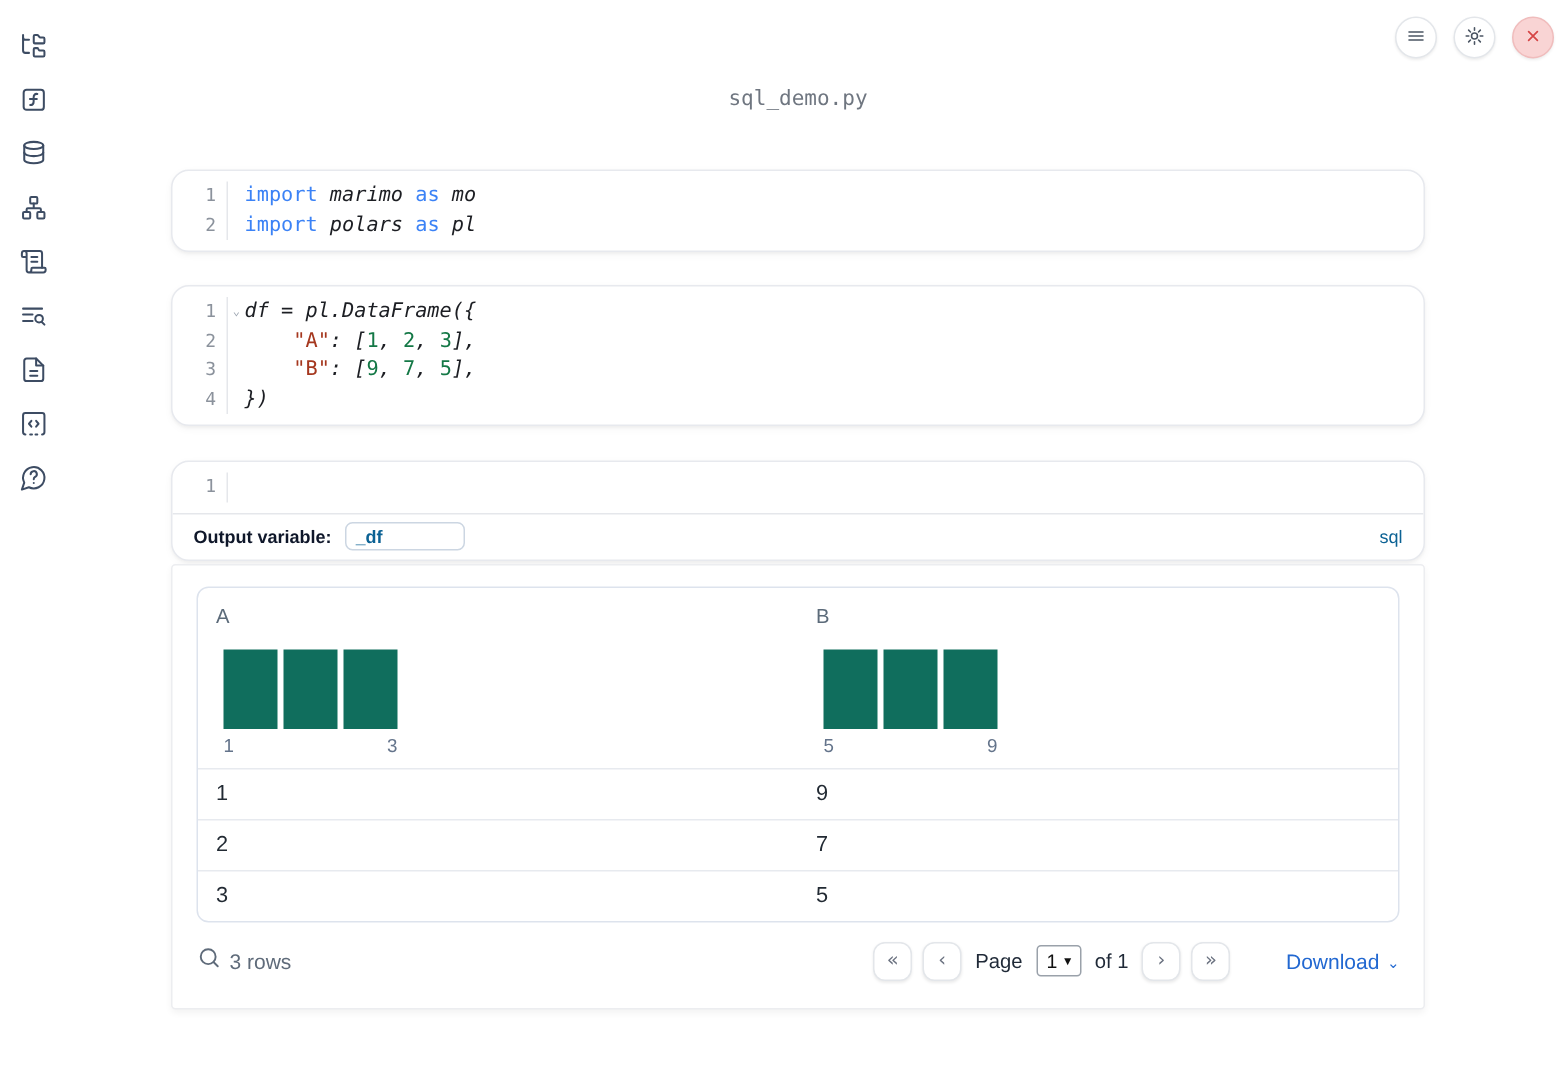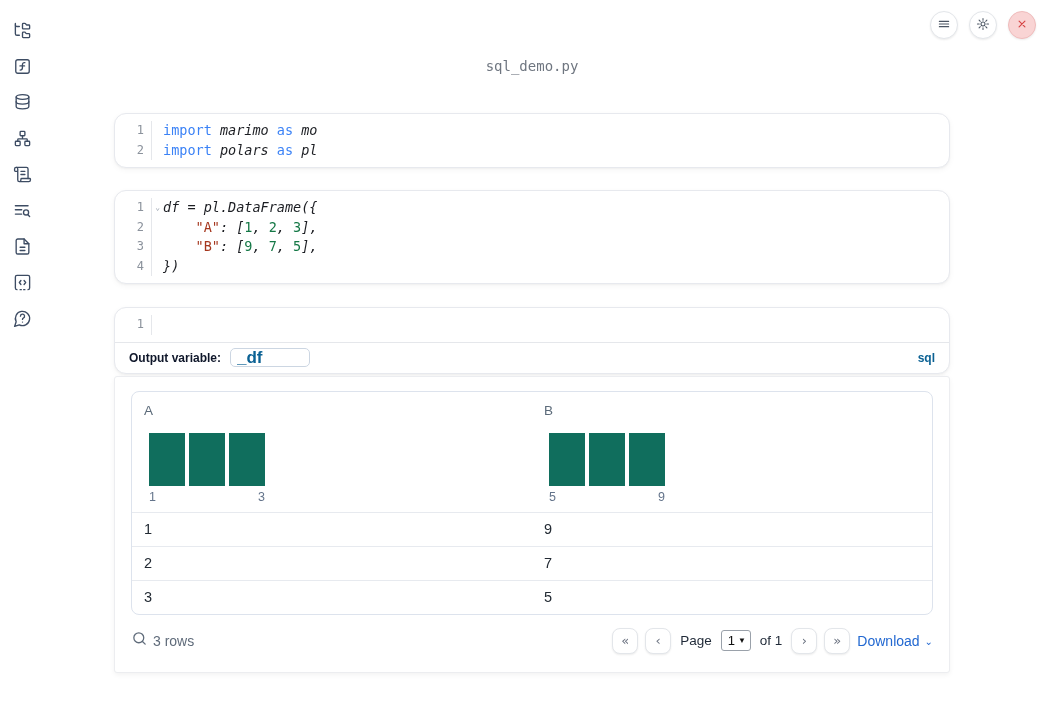--- a/index.html
+++ b/index.html
@@ -29,22 +29,22 @@
     font-family:"DejaVu Sans Mono",monospace;font-size:12px;position:relative;}
   .fold{position:absolute;right:-9px;top:0;font-size:8px;color:#9aa3af;line-height:19.5px;cursor:pointer;}
   .codearea{flex:1;padding-left:11px;}
   .cline{height:19.5px;line-height:19.5px;font-family:"DejaVu Sans Mono",monospace;font-size:13.5px;
     color:#1c1e23;white-space:pre;}
   .tok-k{color:#3b82f6;}.tok-s{color:#a5371e;}.tok-n{color:#147846;}.tok-p{color:#1c1e23;font-style:italic;}
   
   .sqlbar{display:flex;align-items:center;gap:9px;height:30px;border-top:1px solid #e5e7eb;padding:0 14px;}
   .sqlbar .ovlabel{font-size:12px;font-weight:bold;color:#0f172a;}
   .ovinput{width:66px;height:15px;border:1px solid #ccd6e2;border-radius:5px;padding:1px 6px;
-    font-family:"Liberation Sans",sans-serif;font-size:17px;font-weight:bold;color:#0c6294;outline:none;}
-  .langtag{margin-left:auto;font-size:12px;font-weight:bold;color:#0c6294;cursor:pointer;text-align:center;}
+    font-family:"Liberation Sans",sans-serif;font-size:12px;font-weight:bold;color:#0c6294;outline:none;}
+  .langtag{margin-left:auto;font-size:12px;font-weight:normal;color:#0c6294;cursor:pointer;text-align:center;}
   
   .outputbox{margin-top:2px;background:#fff;border:1px solid #ecedf0;border-radius:3px;
     box-shadow:0 2px 5px rgba(0,0,0,.05);padding-bottom:16px;}
   .tablepanel{margin:14px 16px 0;border:1px solid #dde3ed;border-radius:8px;overflow:hidden;}
   .thead{display:grid;grid-template-columns:1fr 1fr;}
   .thcell{padding:11px 12px 8px;}
   .colname{font-size:13.5px;color:#5c6b7a;cursor:pointer;}
   .hist{margin:15px 0 0 5px;display:flex;gap:4px;width:116px;cursor:pointer;}
   .hist .bar{width:36px;height:53px;}
   .histlabels{width:116px;margin-left:5px;display:flex;justify-content:space-between;
@@ -57,21 +57,21 @@
   .search-wrap svg{width:17px;height:17px;stroke:#5f6b7a;fill:none;stroke-width:1.8;stroke-linecap:round;}
   .rowcount{font-size:14px;color:#5f6b7a;}
   .pager{margin-left:auto;display:flex;align-items:center;gap:7px;}
   .pg-btn{width:26px;height:26px;border-radius:8px;border:1px solid #e3e6ea;background:#fff;
     box-shadow:0 1px 2px rgba(0,0,0,.08);display:flex;align-items:center;justify-content:center;
     color:#6b7280;font-size:13px;cursor:pointer;font-family:"DejaVu Sans",sans-serif;padding:0;}
   .pg-text{font-size:13.5px;color:#1f2937;margin:0 2px;}
   .pg-select{display:flex;align-items:center;gap:3px;border:1px solid #9aa1aa;border-radius:3px;
     background:#fff;height:19px;padding:0 4px 0 6px;font-size:13px;color:#111;cursor:pointer;}
   .pg-select .caret{font-size:8px;color:#111;}
-  .download{margin-left:0;display:flex;align-items:center;gap:5px;color:#2268d1;font-size:14px;cursor:pointer;}
+  .download{margin-left:30px;display:flex;align-items:center;gap:5px;color:#2268d1;font-size:14px;cursor:pointer;}
   .download .caret{font-size:10px;color:#2268d1;transform:translateY(1px);}
 </style>
 </head>
 <body>
 
 <div class="sidebar">
   <button class="side-btn">
     <span><svg viewBox="0 0 24 24">
           <path d="M20 10a1 1 0 0 0 1-1V6a1 1 0 0 0-1-1h-2.5a1 1 0 0 1-.8-.4l-.9-1.2A1 1 0 0 0 15 3h-2a1 1 0 0 0-1 1v5a1 1 0 0 0 1 1Z"></path>
           <path d="M20 21a1 1 0 0 0 1-1v-3a1 1 0 0 0-1-1h-2.9a1 1 0 0 1-.88-.55l-.42-.85a1 1 0 0 0-.92-.6H13a1 1 0 0 0-1 1v5a1 1 0 0 0 1 1Z"></path>

